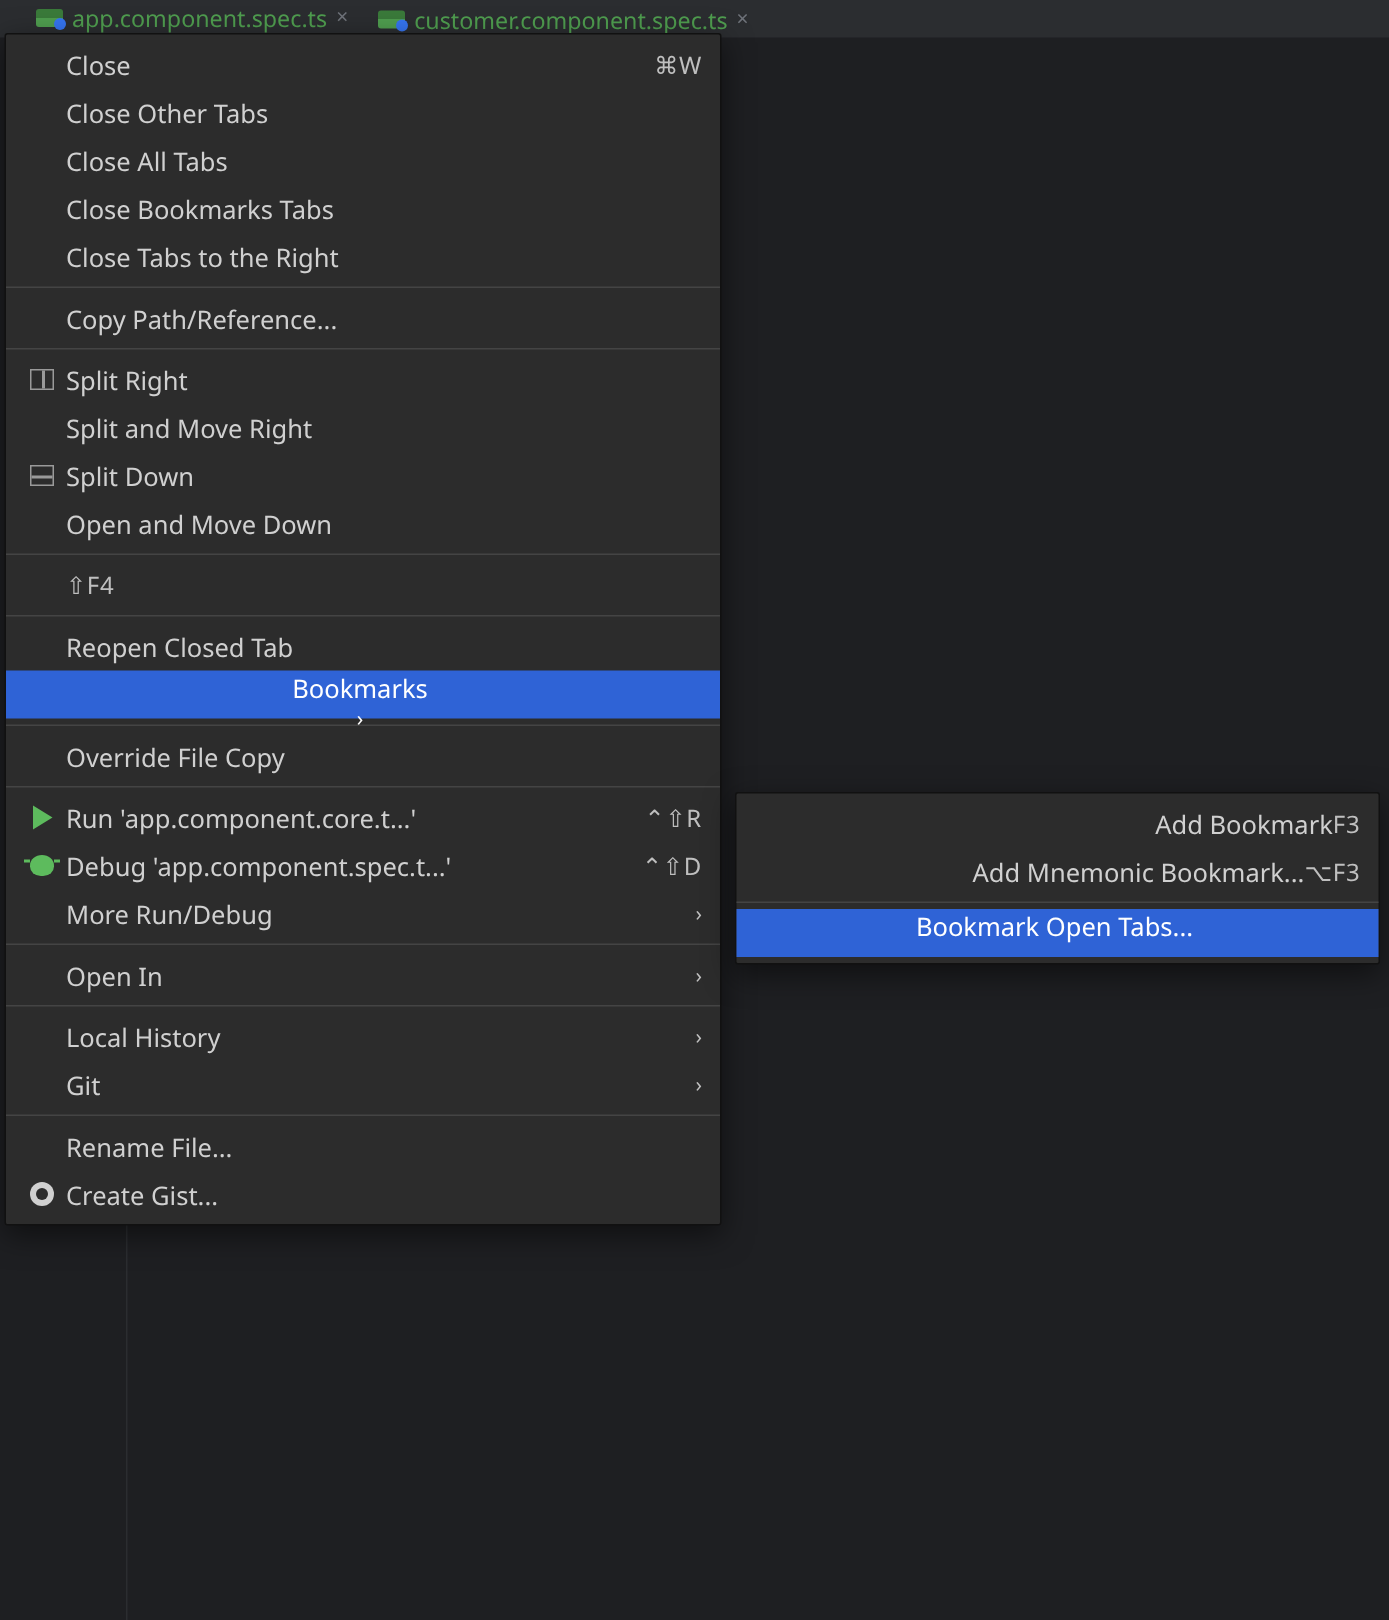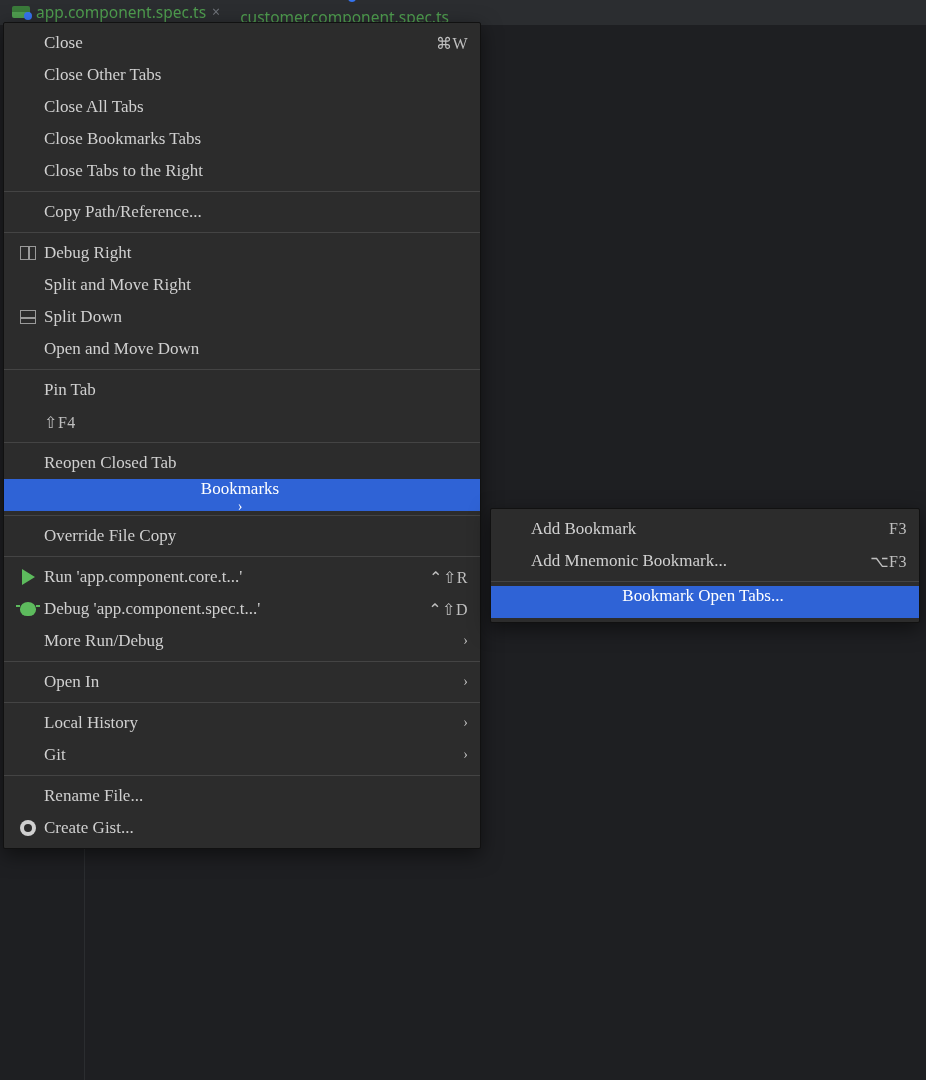--- a/index.html
+++ b/index.html
@@ -9,21 +9,21 @@
     background: #1e1f22;
     font-family: -apple-system, "Segoe UI", system-ui, sans-serif;
     overflow: hidden;
     color: #bcbec4;
   }
   
   .tab-bar {
     display: flex;
     align-items: center;
     height: 26px;
-    padding-left: 6px;
+    padding-left: 18px;
     background: #2b2d30;
     border-bottom: 1px solid #1e1f22;
     font-size: 15.5px;
   }
   .tab {
     display: flex;
     align-items: center;
     gap: 6px;
     padding: 0 6px;
     height: 100%;
@@ -80,30 +80,30 @@
     box-shadow: 0 6px 20px rgba(0,0,0,.5);
     font-size: 17px;
     color: #d0d0d0;
     padding: 4px 0;
   }
   .menu {
     left: 3px; top: 22px;
     width: 478px;
   }
   .submenu {
-    left: 490px; top: 508px;
+    left: 490px; top: 528px;
     width: 430px;
+    text-align: right;
   }
   .mi {
     display: flex;
     align-items: center;
     height: 32px;
     padding: 0 12px 0 8px;
     cursor: pointer;
-    font-family: Liberation Serif, serif;
   }
   .mi .icon-slot {
     width: 32px;
     display:flex;align-items:center;justify-content:center;
   }
   .mi .label { flex: 1; }
   .mi .shortcut { color: #bfbfbf; font-size:16px; letter-spacing:0.5px;}
   .mi .arrow { color:#bfbfbf; font-size:14px;}
   .mi.hl {
     background: #2f63d6;
@@ -137,21 +137,21 @@
 </style>
 </head>
 <body>
 
 <div class="tab-bar">
   <div class="tab active">
     <span class="file-icon"></span>
     <span>app.component.spec.ts</span>
     <span class="close">×</span>
   </div>
-  <div class="tab" style="margin-left:8px;flex-direction:column;">
+  <div class="tab" style="margin-left:8px;">
     <span class="file-icon"></span>
     <span>customer.component.spec.ts</span>
     <span class="close">×</span>
   </div>
 </div>
 
 <div class="editor-area">
   <div class="gutter"></div>
   <div class="code"><span class="str">r/core/testing'</span><span class="brace">;</span>
 <span class="str">app.component'</span><span class="brace">;</span>
@@ -184,41 +184,37 @@
     <div class="sep"></div>
     <div class="mi">
       <span class="icon-slot"></span>
       <span class="label">Copy Path/Reference...</span>
     </div>
     <div class="sep"></div>
     <div class="mi">
       <span class="icon-slot">
         <span class="split-right-icon"></span>
       </span>
-      <span class="label">Debug Right</span>
+      <span class="label">Split Right</span>
     </div>
     <div class="mi">
       <span class="icon-slot"></span>
       <span class="label">Split and Move Right</span>
     </div>
     <div class="mi">
       <span class="icon-slot">
         <span class="split-down-icon"></span>
       </span>
       <span class="label">Split Down</span>
     </div>
     <div class="mi">
       <span class="icon-slot"></span>
       <span class="label">Open and Move Down</span>
     </div>
     <div class="sep"></div>
-    <div class="mi">
-      <span class="icon-slot"></span>
-      <span class="label">Pin Tab</span>
-    </div>
     <div class="mi">
       <span class="icon-slot"></span>
       <span class="shortcut">⇧F4</span>
     </div>
     <div class="sep"></div>
     <div class="mi">
       <span class="icon-slot"></span>
       <span class="label">Reopen Closed Tab</span>
     </div>
     <div class="mi hl">

